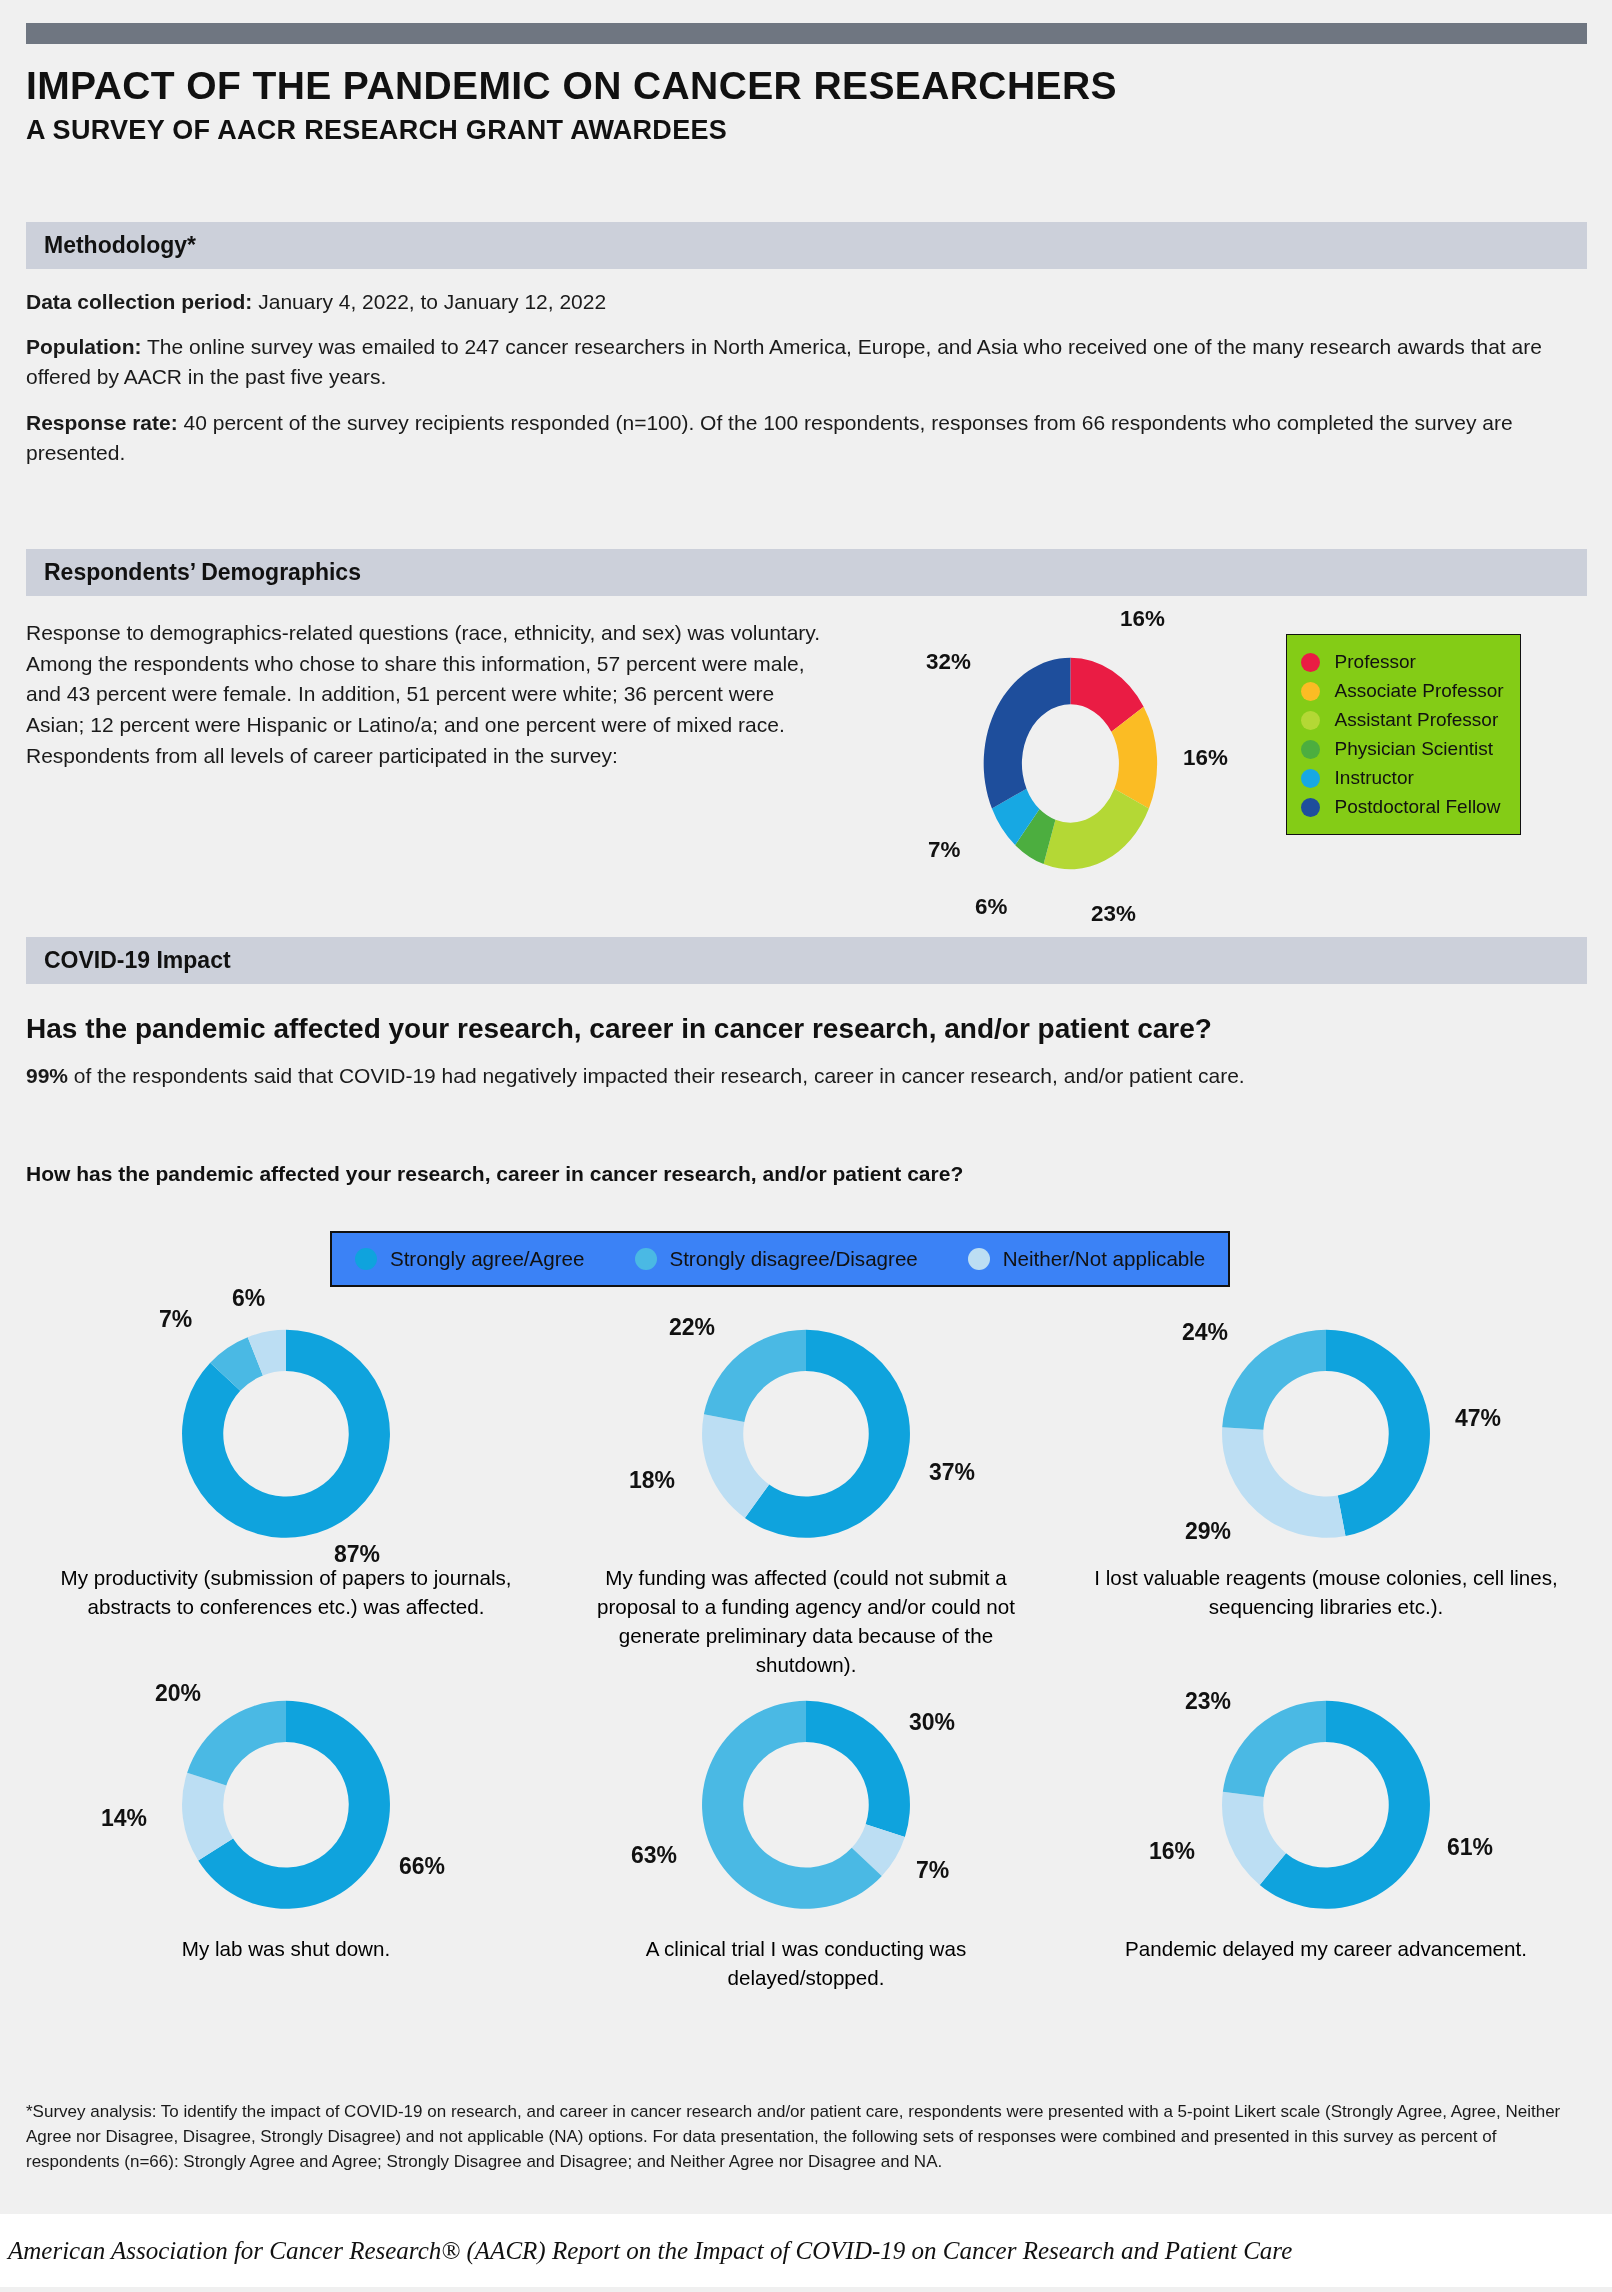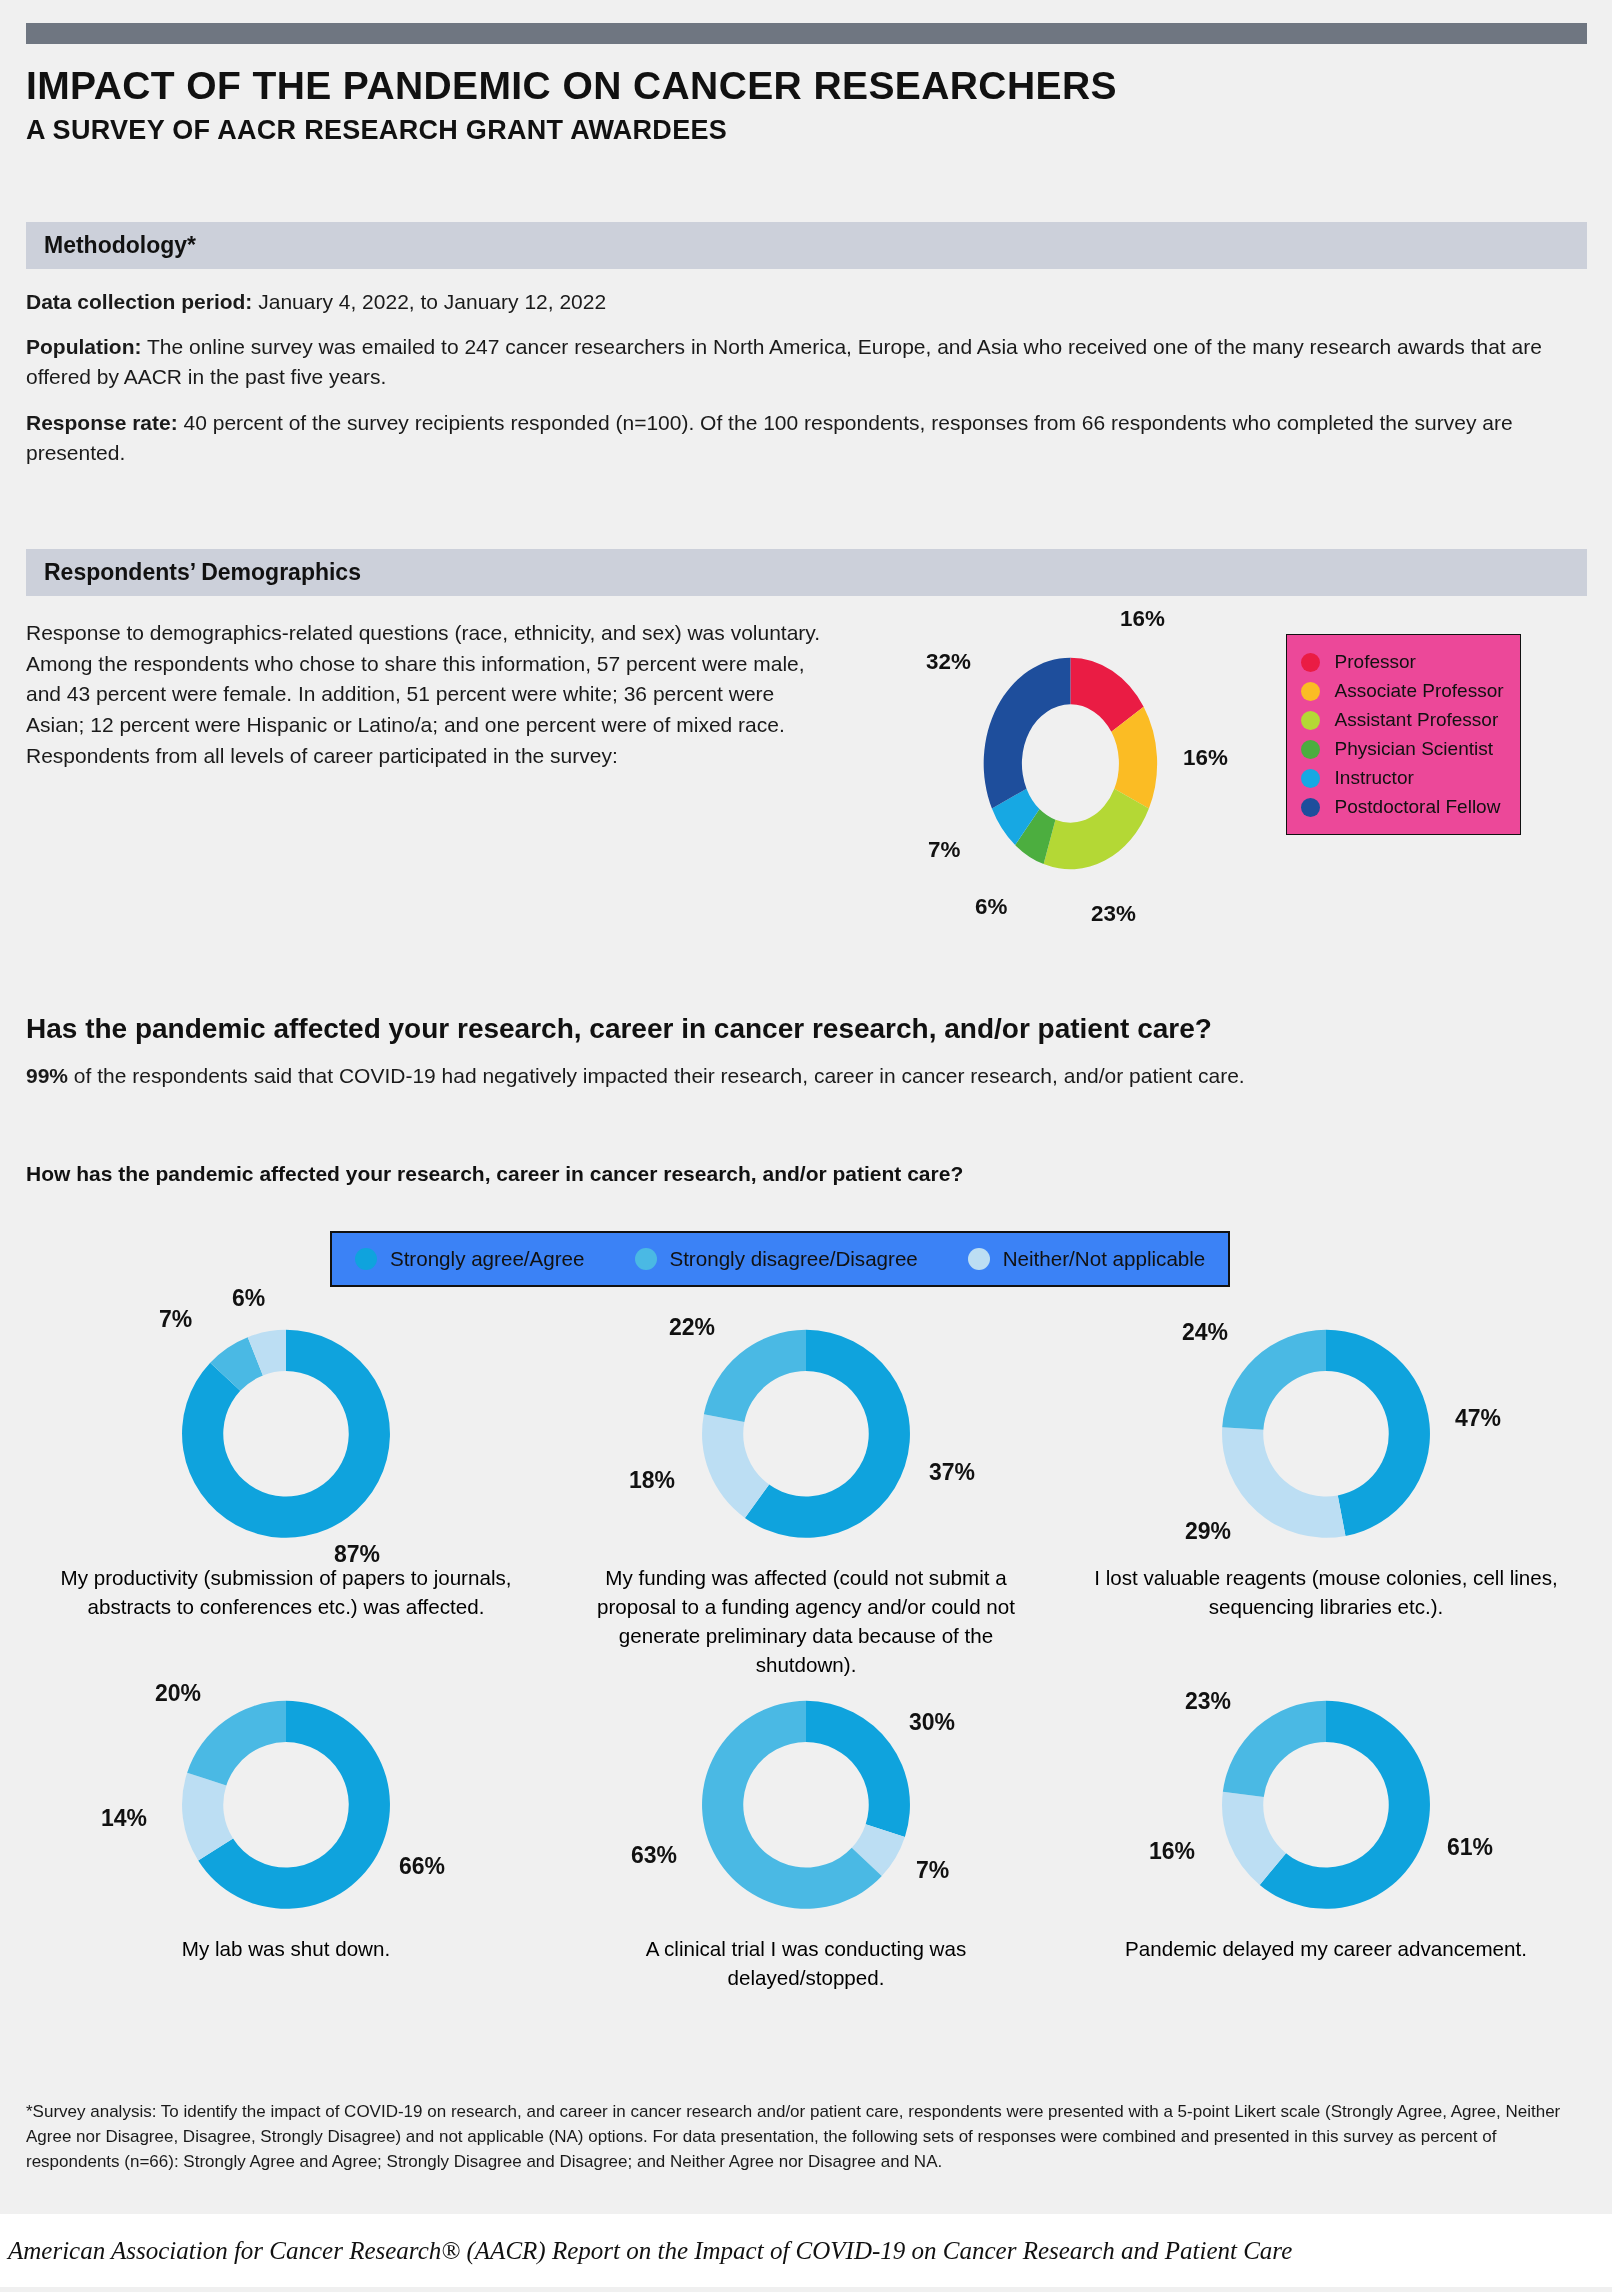--- a/index.html
+++ b/index.html
@@ -72,21 +72,21 @@
   .demo-label {
     position: absolute;
     font-size: 22.4px;
     font-weight: bold;
     color: #111111;
     white-space: nowrap;
   }
   .legend-box {
     position: absolute;
     border: 1.8px solid #111111;
-    background: #ec4899;
+    background: #84cc16;
     padding: 12.5px 16px 12.5px 14.3px;
   }
   .legend-row { display: flex; align-items: center; height: 29px; }
   .legend-dot { width: 19px; height: 19px; border-radius: 50%; flex: 0 0 auto; }
   .legend-label { margin-left: 14.3px; font-size: 19px; color: #111111; white-space: nowrap; }
 
   
   #covid-bar { position: absolute; left: 26px; top: 937px; width: 1561px; }
   #covid-q1 { position: absolute; left: 26px; top: 1013px; width: 1561px; font-size: 28px; font-weight: bold; color: #111; }
   #covid-a1 { position: absolute; left: 26px; top: 1061px; width: 1549px; font-size: 21px; line-height: 1.45; color: #1a1a1a; }
@@ -205,20 +205,23 @@
           <span class="legend-dot" style="background: rgb(23, 168, 227);"></span>
           <span class="legend-label">Instructor</span>
         </div>
         <div class="legend-row">
           <span class="legend-dot" style="background: rgb(30, 78, 156);"></span>
           <span class="legend-label">Postdoctoral Fellow</span>
         </div>
       </div>
   </div>
 
+  <div id="covid-bar" class="sectionbar">
+    <span>COVID-19 Impact</span>
+  </div>
   <div id="covid-q1">Has the pandemic affected your research, career in cancer research, and/or patient care?</div>
   <div id="covid-a1" class="body-text">
     <b>99%</b><span> of the respondents said that COVID-19 had negatively impacted their research, career in cancer research, and/or patient care.</span>
   </div>
   <div id="covid-q2">How has the pandemic affected your research, career in cancer research, and/or patient care?</div>
 
   <div id="agree-legend">
       <div class="litem">
         <span class="ldot" style="background: rgb(15, 163, 221);"></span>
         <span class="llabel">Strongly agree/Agree</span>

